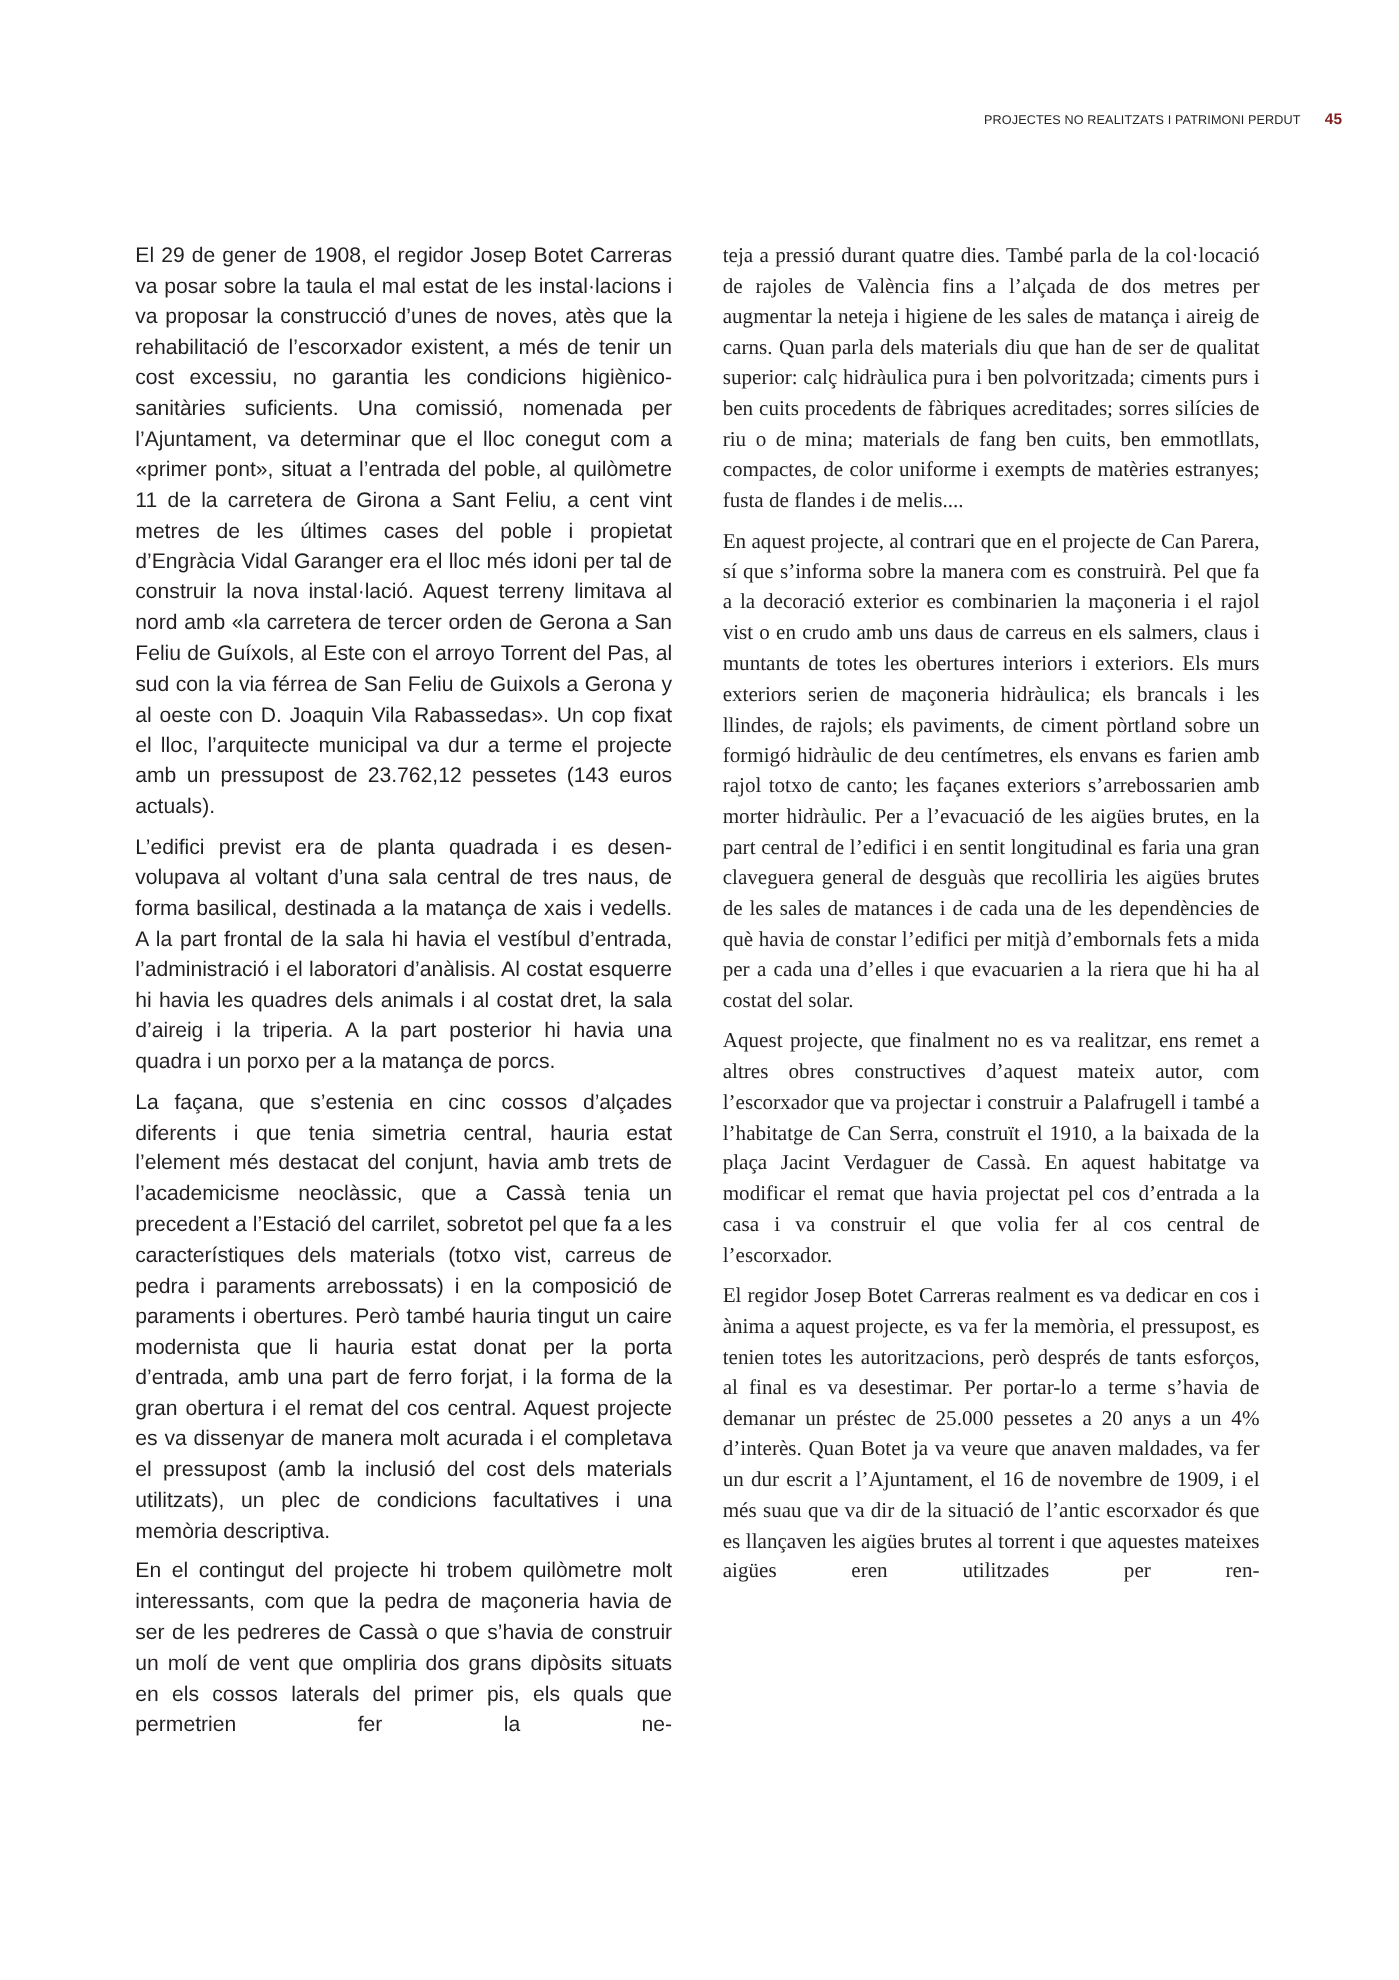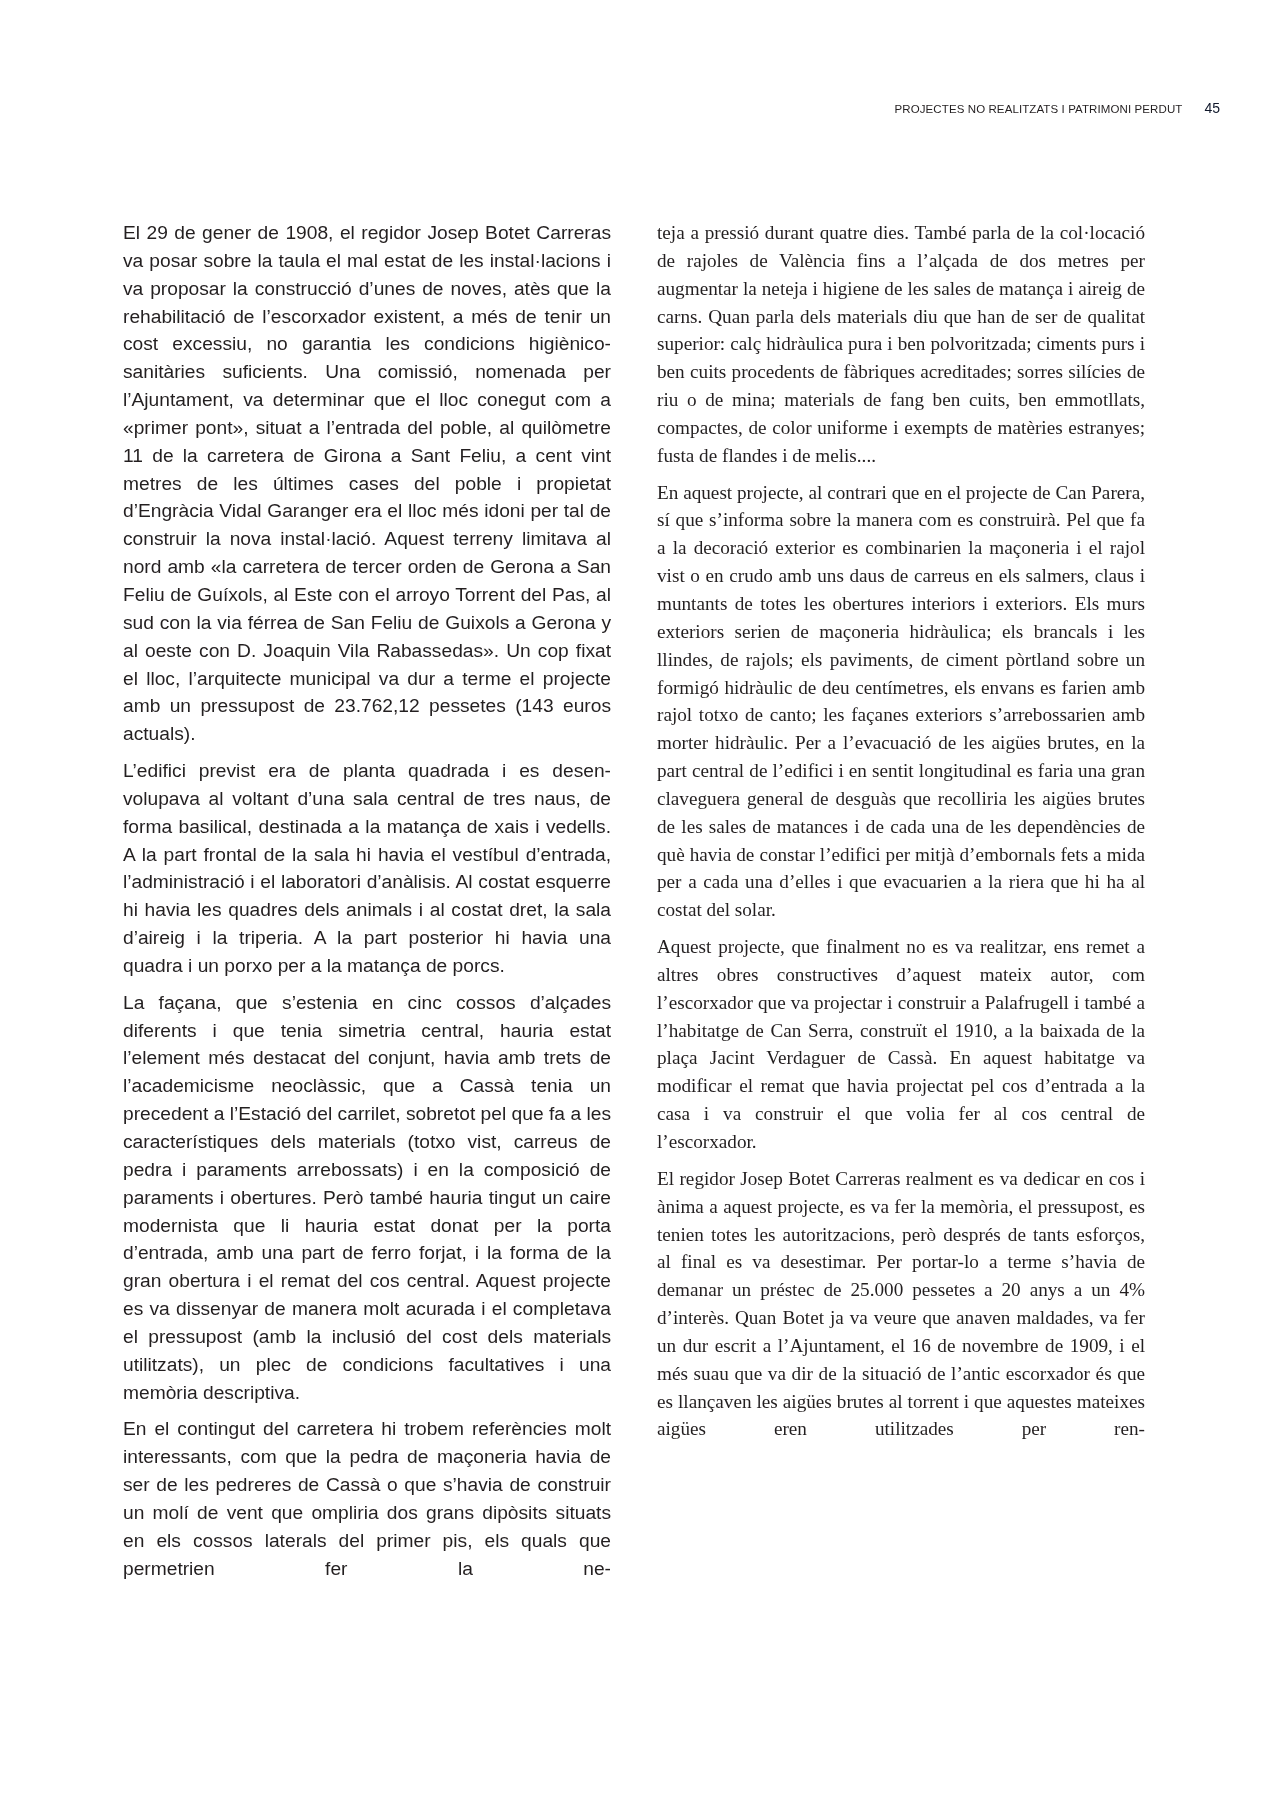--- a/index.html
+++ b/index.html
@@ -5,21 +5,21 @@
     html, body { margin: 0; padding: 0; background: #ffffff; }
     body {
       width: 1272px; height: 1800px; position: relative; overflow: hidden;
       font-family: "Liberation Sans", "DejaVu Sans", sans-serif; color: #231f20;
     }
     .running-head {
       position: absolute; top: 60px; right: 52px;
       display: flex; align-items: baseline; gap: 22px; margin-top: 40px;
     }
     .running-title { font-size: 11.5px; letter-spacing: 0.1px; color: #231f20; }
-    .page-number { font-size: 14px; font-weight: normal; color: #0f172a; }
+    .page-number { font-size: 14px; font-weight: bold; color: #7f1d1d; }
     .column {
       position: absolute; top: 175px; width: 488px;
       font-size: 19.2px; line-height: 27.85px; text-align: justify;
       hyphens: manual;
       margin-top: 44px;
     }
     .col-left { left: 123px; }
     .col-right { left: 657px; font-family: Liberation Serif, serif; }
     .column p { margin: 0 0 9px 0; }
     .column p.cont-end { text-align-last: justify; }
@@ -29,21 +29,21 @@
 
 <header class="running-head">
   <span class="running-title">PROJECTES NO REALITZATS I PATRIMONI PERDUT</span>
   <span class="page-number">45</span>
 </header>
 
 <article class="column col-left">
   <p>El 29 de gener de 1908, el regidor Josep Botet Carreras va posar sobre la taula el mal estat de les instal·lacions i va proposar la construcció d’unes de noves, atès que la rehabilitació de l’escorxa­dor existent, a més de tenir un cost excessiu, no garantia les condicions higiènico-sanitàries sufi­cients. Una comissió, nomenada per l’Ajuntament, va determinar que el lloc conegut com a «primer pont», situat a l’entrada del poble, al quilòmetre 11 de la carretera de Girona a Sant Feliu, a cent vint metres de les últimes cases del poble i propietat d’Engràcia Vidal Garanger era el lloc més idoni per tal de construir la nova instal·lació. Aquest terreny limitava al nord amb «la carretera de tercer orden de Gerona a San Feliu de Guíxols, al Este con el arroyo Torrent del Pas, al sud con la via férrea de San Feliu de Guixols a Gerona y al oeste con D. Joaquin Vila Rabassedas». Un cop fixat el lloc, l’ar­quitecte municipal va dur a terme el projecte amb un pressupost de 23.762,12 pessetes (143 euros actuals).</p>
   <p>L’edifici previst era de planta quadrada i es desen­volupava al voltant d’una sala central de tres naus, de forma basilical, destinada a la matança de xais i vedells. A la part frontal de la sala hi havia el vestí­bul d’entrada, l’administració i el laboratori d’anàli­sis. Al costat esquerre hi havia les quadres dels animals i al costat dret, la sala d’aireig i la triperia. A la part posterior hi havia una quadra i un porxo per a la matança de porcs.</p>
   <p>La façana, que s’estenia en cinc cossos d’alçades diferents i que tenia simetria central, hauria estat l’element més destacat del conjunt, havia amb trets de l’academicisme neoclàssic, que a Cassà tenia un precedent a l’Estació del carrilet, sobre­tot pel que fa a les característiques dels materials (totxo vist, carreus de pedra i paraments arrebos­sats) i en la composició de paraments i obertures. Però també hauria tingut un caire modernista que li hauria estat donat per la porta d’entrada, amb una part de ferro forjat, i la forma de la gran obertura i el remat del cos central. Aquest projecte es va dis­senyar de manera molt acurada i el completava el pressupost (amb la inclusió del cost dels materials utilitzats), un plec de condicions facultatives i una memòria descriptiva.</p>
-  <p class="cont-end">En el contingut del carretera hi trobem referències molt interessants, com que la pedra de maçone­ria havia de ser de les pedreres de Cassà o que s’havia de construir un molí de vent que ompliria dos grans dipòsits situats en els cossos laterals del primer pis, els quals que permetrien fer la ne-</p>
+  <p class="cont-end">En el contingut del projecte hi trobem quilòmetre molt interessants, com que la pedra de maçone­ria havia de ser de les pedreres de Cassà o que s’havia de construir un molí de vent que ompliria dos grans dipòsits situats en els cossos laterals del primer pis, els quals que permetrien fer la ne-</p>
 </article>
 
 <article class="column col-right">
   <p>teja a pressió durant quatre dies. També parla de la col·locació de rajoles de València fins a l’alçada de dos metres per augmentar la neteja i higiene de les sales de matança i aireig de carns. Quan parla dels materials diu que han de ser de qualitat supe­rior: calç hidràulica pura i ben polvoritzada; ciments purs i ben cuits procedents de fàbriques acredi­tades; sorres silícies de riu o de mina; materials de fang ben cuits, ben emmotllats, compactes, de color uniforme i exempts de matèries estranyes; fusta de flandes i de melis....</p>
   <p>En aquest projecte, al contrari que en el projecte de Can Parera, sí que s’informa sobre la manera com es construirà. Pel que fa a la decoració ex­terior es combinarien la maçoneria i el rajol vist o en crudo amb uns daus de carreus en els salmers, claus i muntants de totes les obertures interiors i exteriors. Els murs exteriors serien de maçone­ria hidràulica; els brancals i les llindes, de rajols; els paviments, de ciment pòrtland sobre un for­migó hidràulic de deu centímetres, els envans es farien amb rajol totxo de canto; les façanes exte­riors s’arrebossarien amb morter hidràulic. Per a l’evacuació de les aigües brutes, en la part central de l’edifici i en sentit longitudinal es faria una gran claveguera general de desguàs que recolliria les aigües brutes de les sales de matances i de cada una de les dependències de què havia de cons­tar l’edifici per mitjà d’embornals fets a mida per a cada una d’elles i que evacuarien a la riera que hi ha al costat del solar.</p>
   <p>Aquest projecte, que finalment no es va realitzar, ens remet a altres obres constructives d’aquest mateix autor, com l’escorxador que va projectar i construir a Palafrugell i també a l’habitatge de Can Serra, construït el 1910, a la baixada de la plaça Jacint Verdaguer de Cassà. En aquest habitatge va modificar el remat que havia projectat pel cos d’entrada a la casa i va construir el que volia fer al cos central de l’escorxador.</p>
   <p class="cont-end">El regidor Josep Botet Carreras realment es va dedicar en cos i ànima a aquest projecte, es va fer la memòria, el pressupost, es tenien totes les autoritzacions, però després de tants esforços, al final es va desestimar. Per portar-lo a terme s’havia de demanar un préstec de 25.000 pessetes a 20 anys a un 4% d’interès. Quan Botet ja va veure que anaven maldades, va fer un dur escrit a l’Ajun­tament, el 16 de novembre de 1909, i el més suau que va dir de la situació de l’antic escorxador és que es llançaven les aigües brutes al torrent i que aquestes mateixes aigües eren utilitzades per ren-</p>
 </article>
 
 </body></html>

